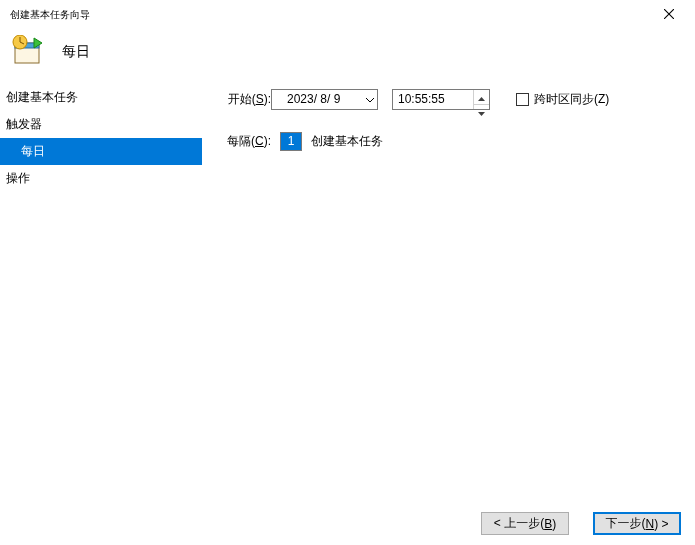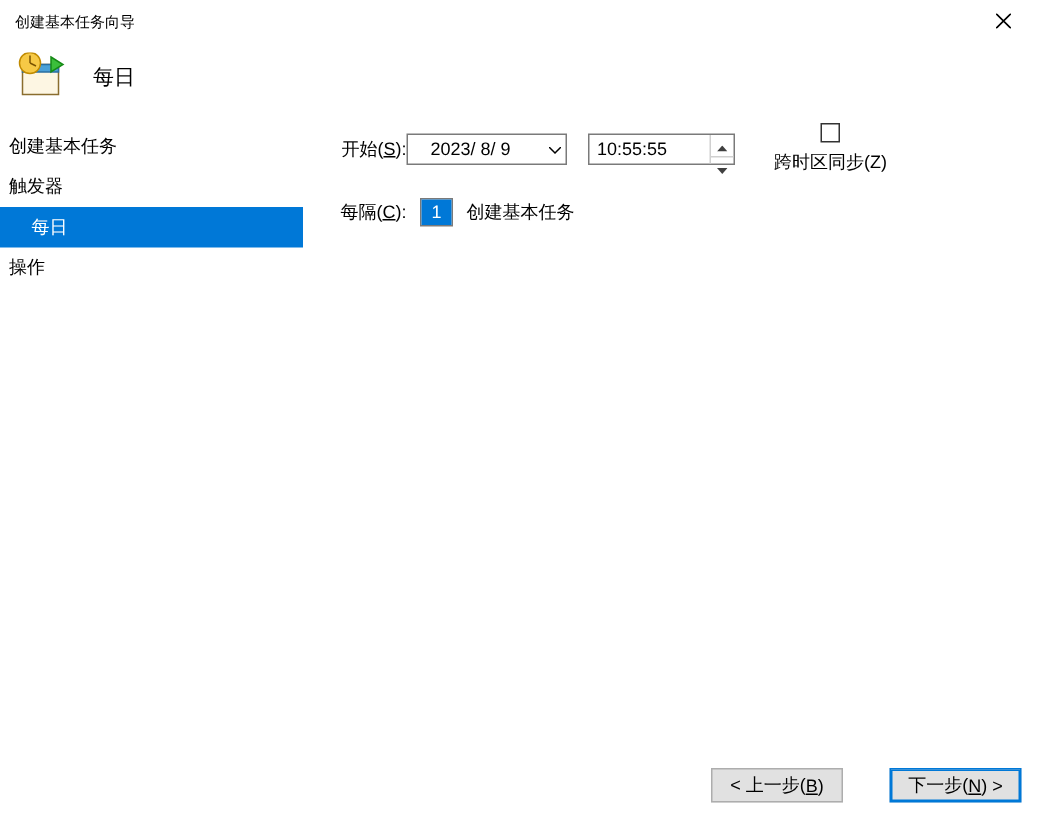--- a/index.html
+++ b/index.html
@@ -31,31 +31,31 @@
     .date-box { position:relative; width:107px; height:21px; border:1px solid #7a7a7a; display:flex; align-items:center; padding:0 22px 0 15px; margin-right:14px; }
     .date-box .chev { position:absolute; right:3px; top:50%; transform:translateY(-50%); }
 
     
     .time-box { position:relative; width:98px; height:21px; border:1px solid #7a7a7a; display:flex; align-items:center; padding:0 18px 0 5px; margin-right:26px; }
     .spin { position:absolute; right:0; top:0; width:16px; height:19px; border-left:1px solid #d0d0d0; display:flex; flex-direction:column; }
     .spin .s { flex:1; display:flex; align-items:center; justify-content:center; }
     .spin .s:first-child { border-bottom:1px solid #d0d0d0; }
 
     
-    .cb-wrap { display:flex; align-items:center; gap:5px;flex-direction:column; }
+    .cb-wrap { display:flex; align-items:center; gap:5px; }
     .cb { width:13px; height:13px; border:1px solid #333; }
 
     
     .int-box { width:22px; height:19px; border:1px solid #7a7a7a; margin:0 9px; display:flex; align-items:center; }
     .int-box span { display:inline-block; background:#0078d7; color:#fff; width:100%; text-align:center; line-height:17px; }
 
     
-    .footer { position:absolute; bottom:10px; right:14px; display:flex; gap:3px; }
+    .footer { position:absolute; bottom:10px; right:14px; display:flex; gap:24px; }
     .btn { min-width:88px; height:23px; border:1px solid #adadad; background:#e1e1e1; display:flex; align-items:center; justify-content:center; padding:0 10px; font-size:12px; cursor:default; }
-    .btn.default { border:1px solid #0078d7; outline:1px solid #0078d7; outline-offset:-2px;margin-left:28px; }
+    .btn.default { border:1px solid #0078d7; outline:1px solid #0078d7; outline-offset:-2px; }
     .btn .ul { text-decoration:underline; }
   </style>
 </head>
 <body>
 
 <div class="titlebar">
   <div class="title">创建基本任务向导</div>
   <div class="close">
     <span>
       <svg viewBox="0 0 10 10">

